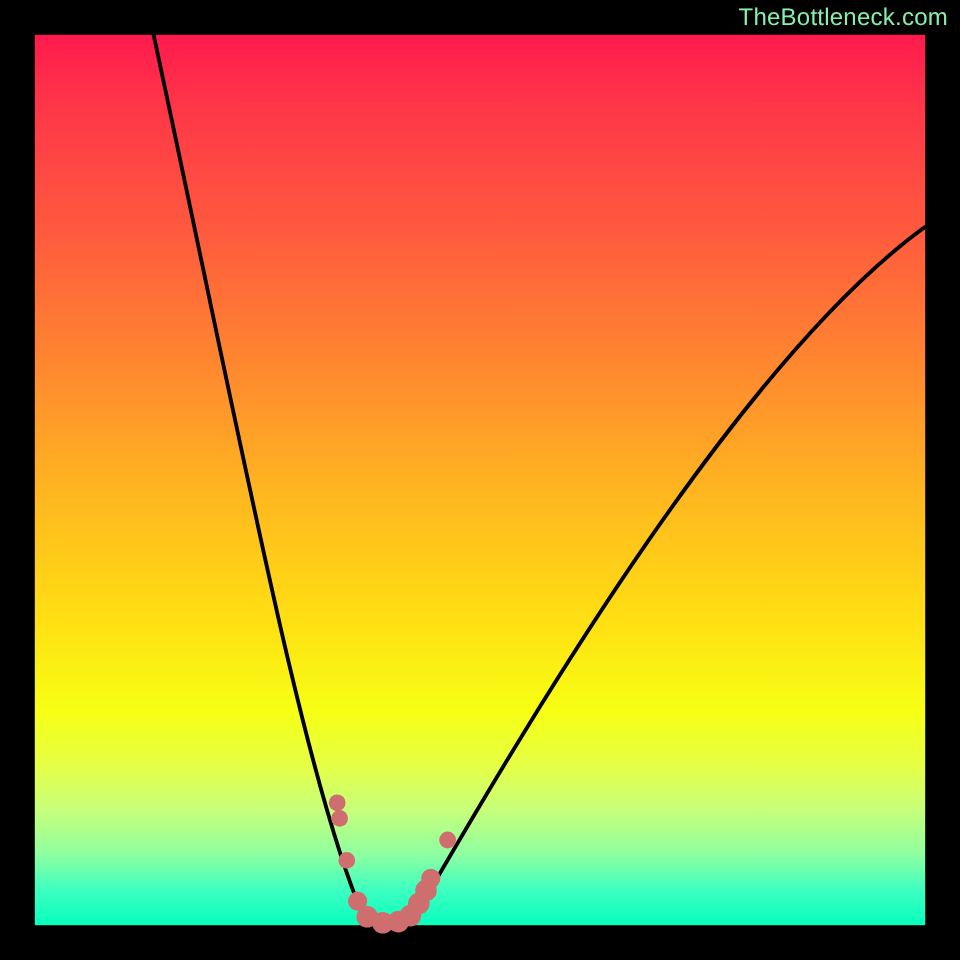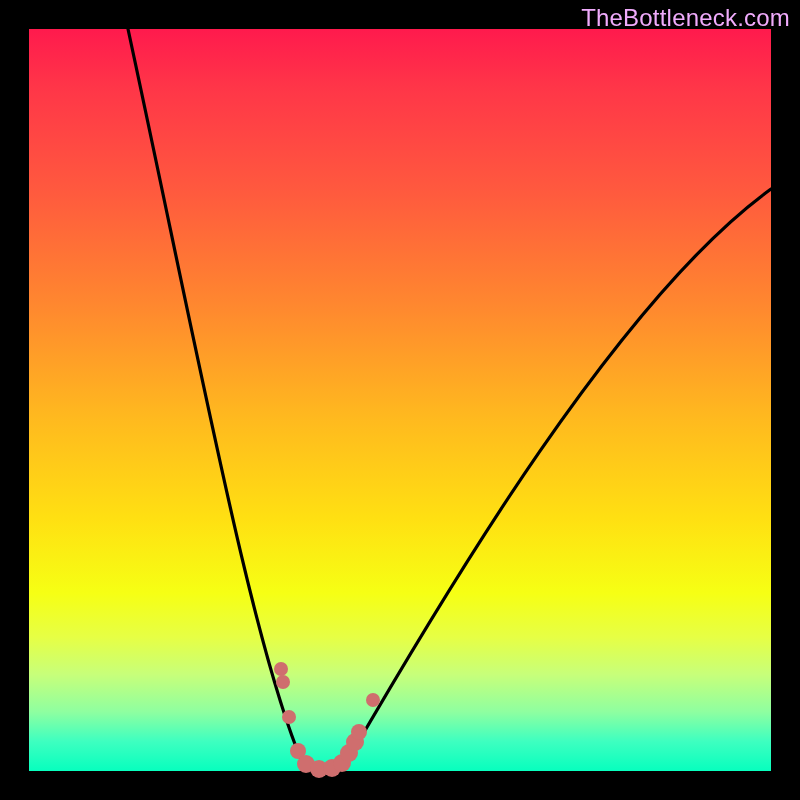--- a/index.html
+++ b/index.html
@@ -39,22 +39,22 @@
       #c7ff7a 87%,
       #8fffa0 92%,
       #3effc0 96%,
       #07ffbe 100%
     );
   }
   .watermark {
     position: absolute;
     top: 4px;
     right: 10px;
-    color: #f0abfc;
-    font-size: 24px;
+    color: #86efac;
+    font-size: 20px;
     letter-spacing: 0.2px;
     font-weight: 500;
   }
   svg.curve-layer {
     position: absolute;
     left: 0;
     top: 0;
     width: 742px;
     height: 742px;
     overflow: visible;

